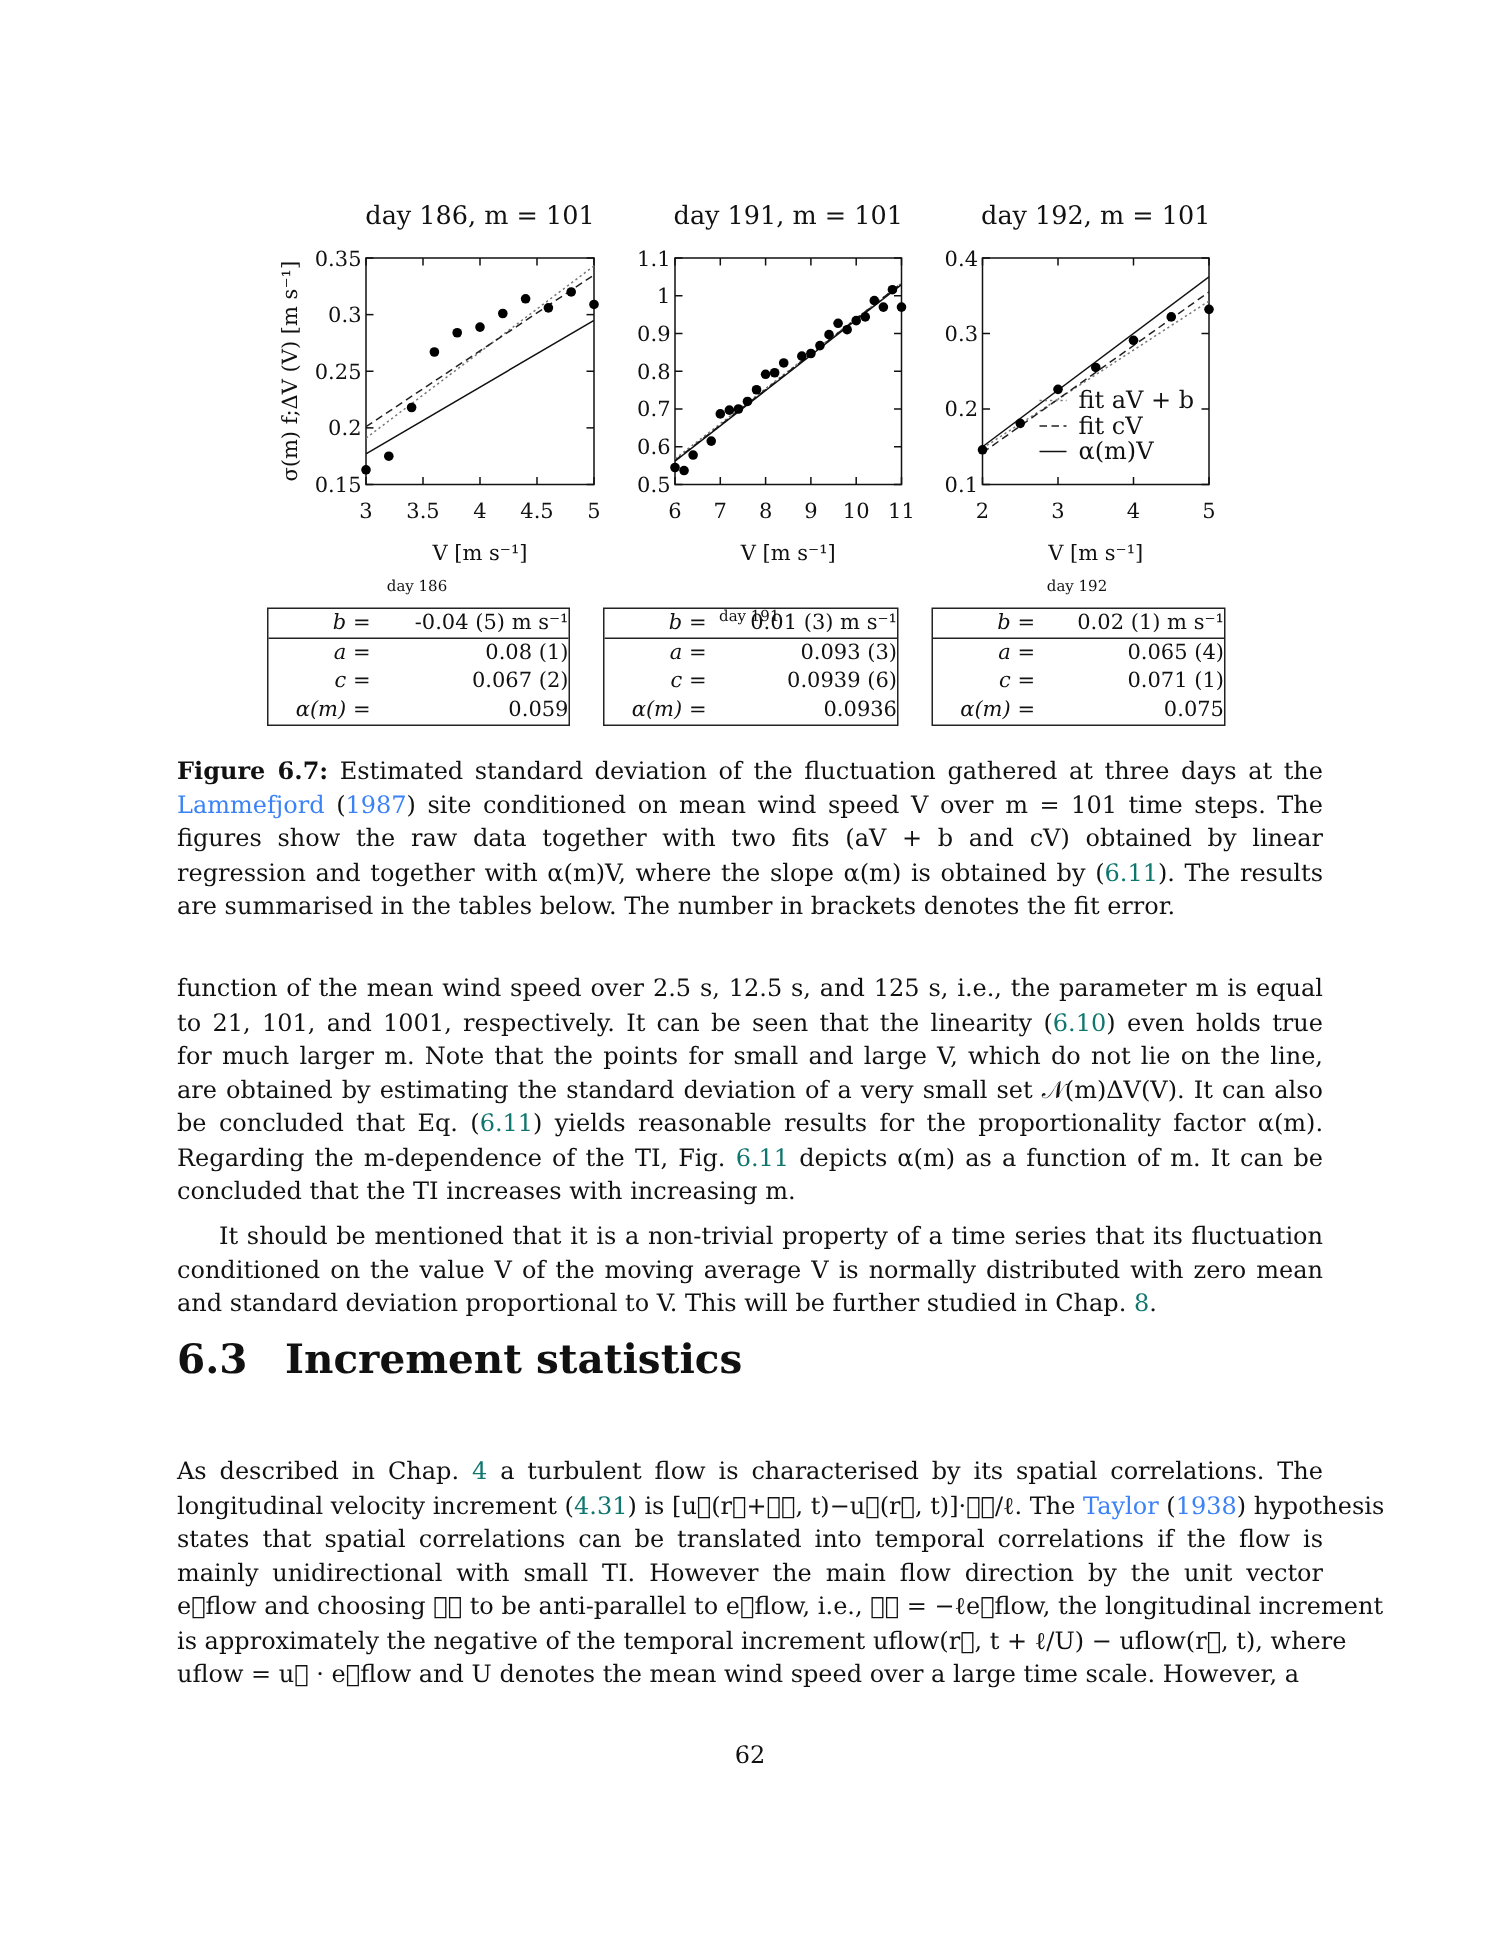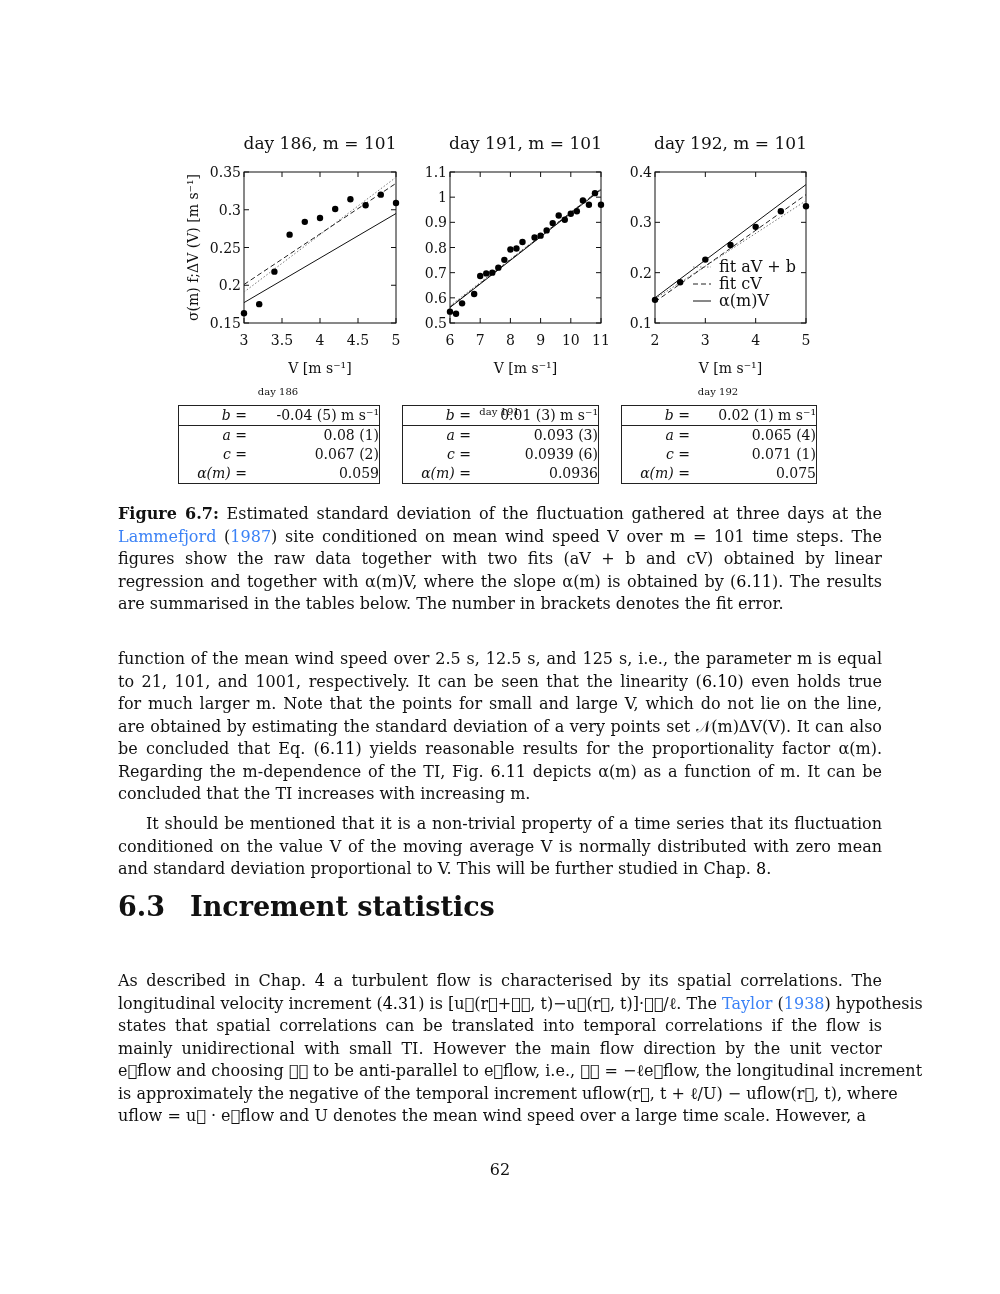--- a/index.html
+++ b/index.html
@@ -11,21 +11,21 @@
   .tick { font-size:14px; }
   .axlab { font-size:14px; }
   .tbl-title { position:absolute; font-size:10px; text-align:center; width:200px; }
   .tbl { position:absolute; border:1px solid #222; font-size:14px; }
   .tbl .row { display:flex; height:19px; line-height:19px; }
   .tbl .row.first { border-bottom:1px solid #222; }
   .tbl .k { width:68px; text-align:right; padding-right:14px; font-style:italic; }
   .tbl .v { flex:1;text-align:right; }
   .caption, .para { position:absolute; left:118px; width:764px; font-size:16px; line-height:22.5px; text-align:justify; }
   .caption b { font-weight:bold; }
-  .link-red { color:#000000; }
+  .link-red { color:#0f766e; }
   .link-green { color:#3b82f6; }
   .para .line { display:block; text-align:justify; text-align-last:justify; white-space:nowrap; }
   .para .line.last { text-align-last:left; }
   .indent { padding-left:28px; }
   .section { position:absolute; left:118px; top:891px; font-size:27px; font-weight:bold; }
   .section .num { display:inline-block; width:72px; }
   .pagenum { position:absolute; left:0; width:1000px; top:1160px; text-align:center; font-size:16px; }
 </style>
 </head>
 <body>
@@ -269,21 +269,21 @@
   </div>
 
 <div class="caption" style="top:503px">
   <b>Figure 6.7:</b><span> Estimated standard deviation of the fluctuation gathered at three days at the </span><span class="link-green">Lammefjord</span><span> (</span><span class="link-green">1987</span><span>) site conditioned on mean wind speed V over m = 101 time steps. The figures show the raw data together with two fits (aV + b and cV) obtained by linear regression and together with α(m)V, where the slope α(m) is obtained by (</span><span class="link-red">6.11</span><span>). The results are summarised in the tables below. The number in brackets denotes the fit error.</span>
 </div>
 
 <div class="para" id="para1" style="top:648px">
     <span class="line"><span>function of the mean wind speed over 2.5 s, 12.5 s, and 125 s, i.e., the parameter m is equal</span></span>
     <span class="line"><span>to 21, 101, and 1001, respectively. It can be seen that the linearity (</span><span class="link-red">6.10</span><span>) even holds true</span></span>
     <span class="line"><span>for much larger m. Note that the points for small and large V, which do not lie on the line,</span></span>
-    <span class="line"><span>are obtained by estimating the standard deviation of a very points set 𝒩(m)ΔV(V). It can also</span></span>
+    <span class="line"><span>are obtained by estimating the standard deviation of a very small set 𝒩(m)ΔV(V). It can also</span></span>
     <span class="line"><span>be concluded that Eq. (</span><span class="link-red">6.11</span><span>) yields reasonable results for the proportionality factor α(m).</span></span>
     <span class="line"><span>Regarding the m-dependence of the TI, Fig. </span><span class="link-red">6.11</span><span> depicts α(m) as a function of m. It can be</span></span>
     <span class="line last"><span>concluded that the TI increases with increasing m.</span></span>
   </div>
 <div class="para" id="para2" style="top:813px">
     <span class="line indent"><span>It should be mentioned that it is a non-trivial property of a time series that its fluctuation</span></span>
     <span class="line"><span>conditioned on the value V of the moving average V is normally distributed with zero mean</span></span>
     <span class="line last"><span>and standard deviation proportional to V. This will be further studied in Chap. </span><span class="link-red">8</span><span>.</span></span>
   </div>
 

